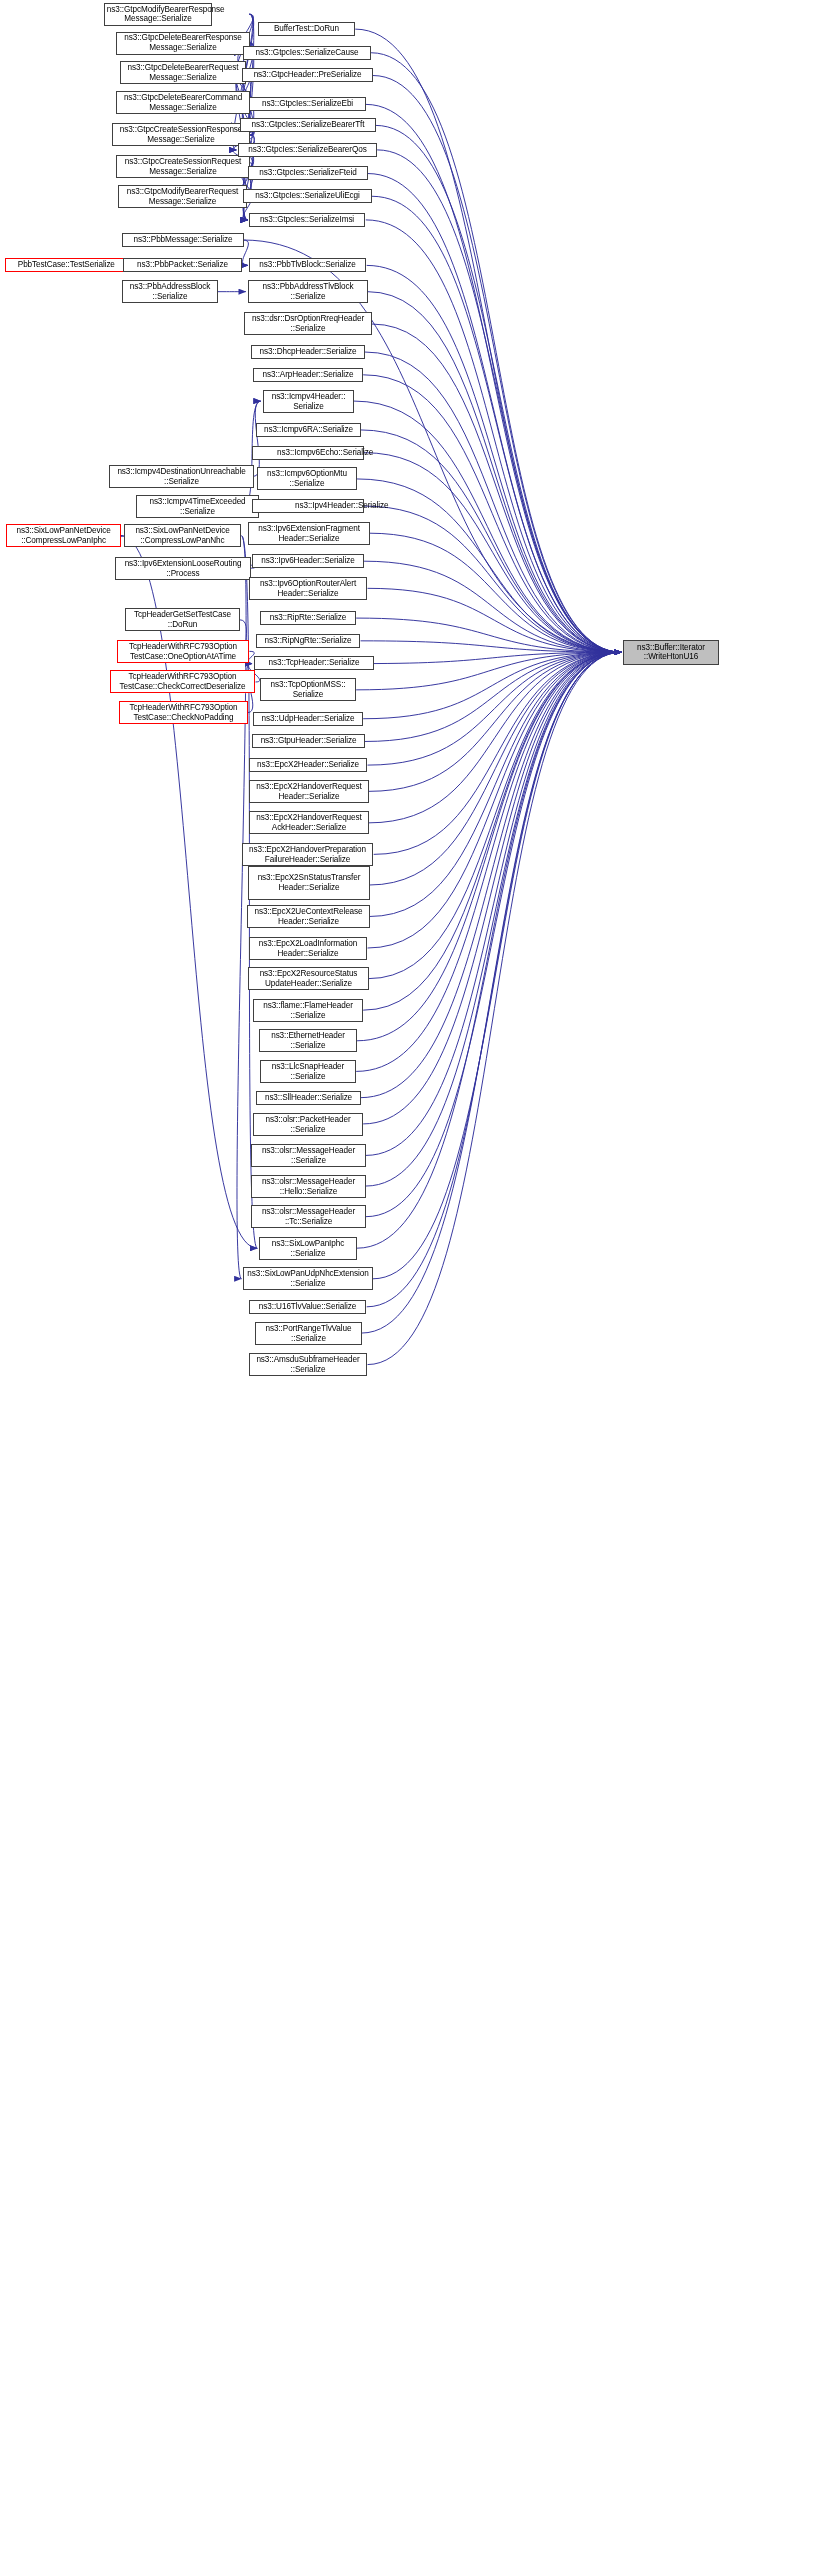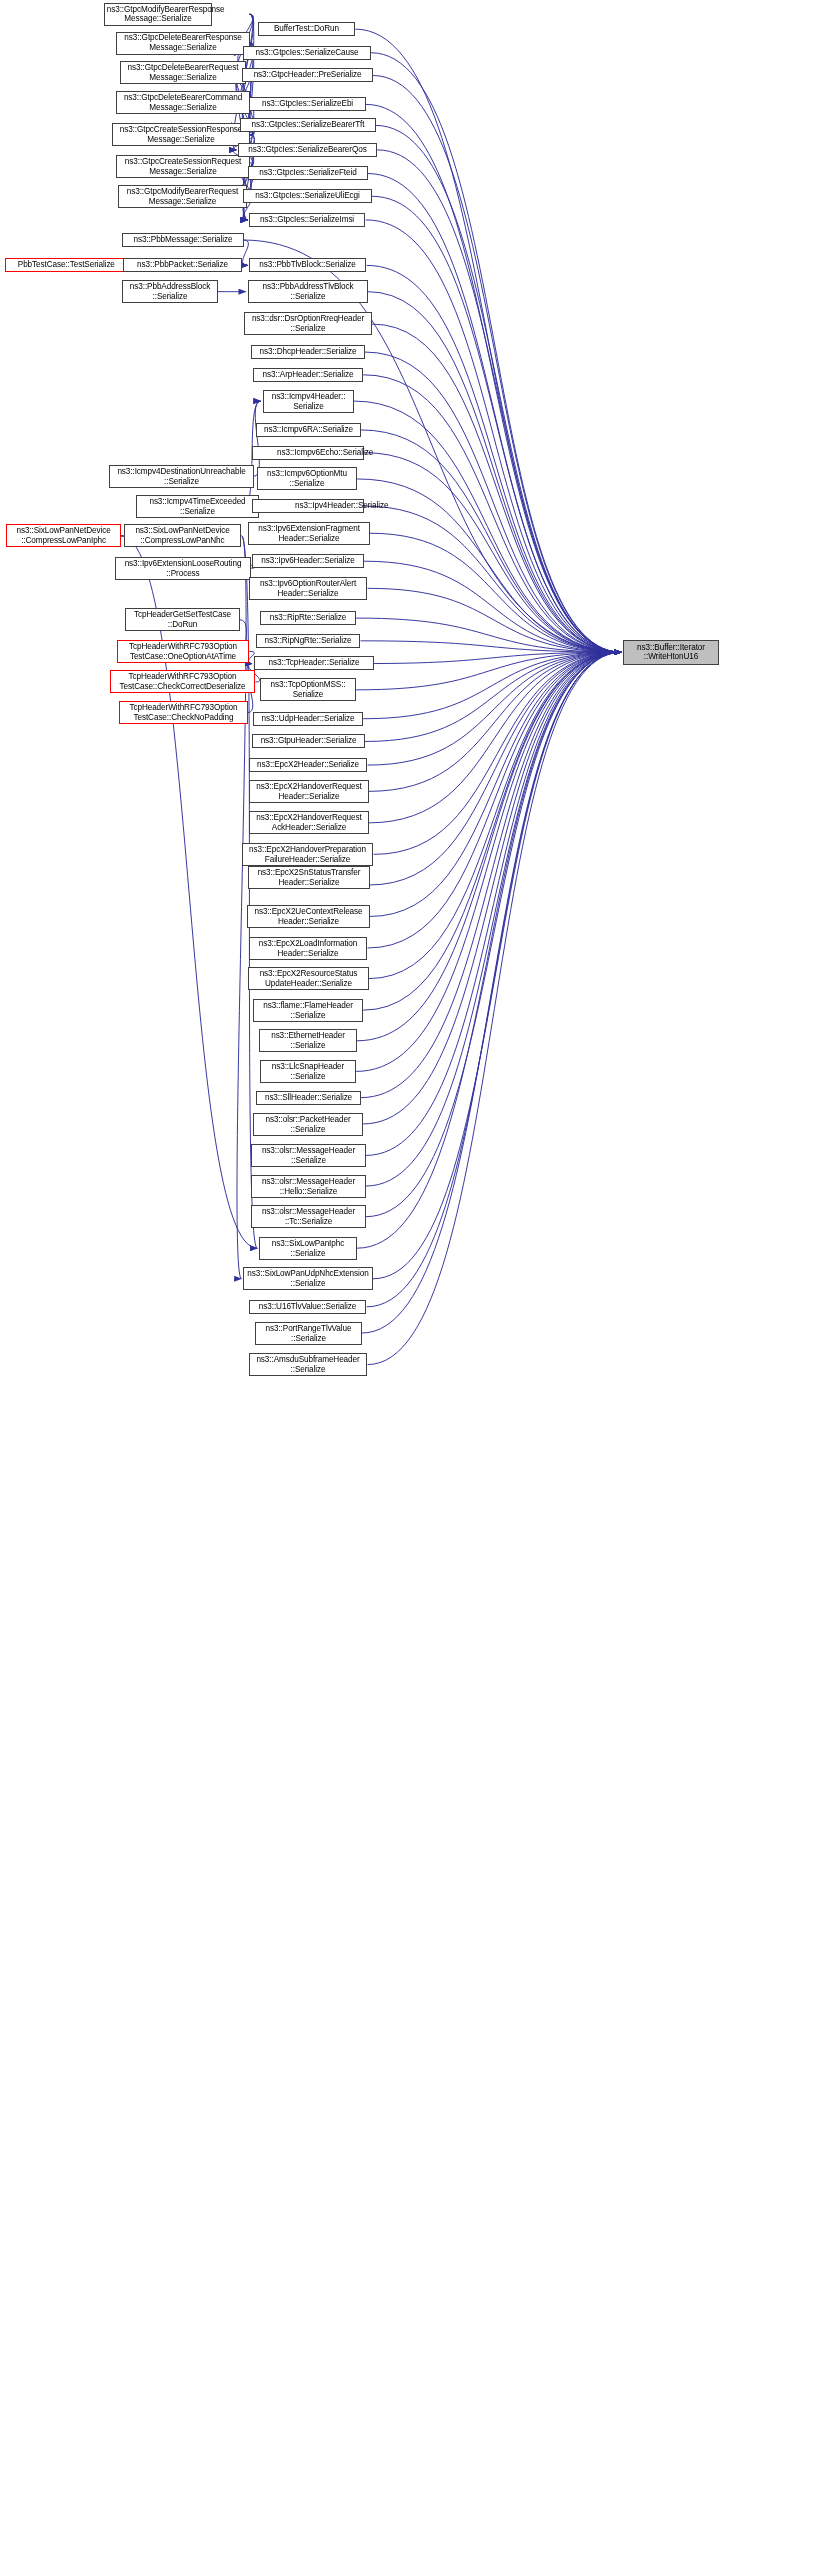--- a/index.html
+++ b/index.html
@@ -227,21 +227,21 @@
 Serialize</span></div>
       <div class="node" id="nd-m27" style="left: 253px; top: 712px; width: 110px; height: 14px;"><span>ns3::UdpHeader::Serialize</span></div>
       <div class="node" id="nd-m28" style="left: 252px; top: 734px; width: 113px; height: 14px;"><span>ns3::GtpuHeader::Serialize</span></div>
       <div class="node" id="nd-m29" style="left: 249px; top: 758px; width: 118px; height: 14px;"><span>ns3::EpcX2Header::Serialize</span></div>
       <div class="node" id="nd-m30" style="left: 249px; top: 780px; width: 120px; height: 23px;"><span>ns3::EpcX2HandoverRequest
 Header::Serialize</span></div>
       <div class="node" id="nd-m31" style="left: 249px; top: 811px; width: 120px; height: 23px;"><span>ns3::EpcX2HandoverRequest
 AckHeader::Serialize</span></div>
       <div class="node" id="nd-m32" style="left: 242px; top: 843px; width: 131px; height: 23px;"><span>ns3::EpcX2HandoverPreparation
 FailureHeader::Serialize</span></div>
-      <div class="node" id="nd-m33" style="left: 248px; top: 866px; width: 122px; height: 23px; text-align: center;"><span>ns3::EpcX2SnStatusTransfer
+      <div class="node" id="nd-m33" style="left: 248px; top: 866px; width: 122px; height: 34px; text-align: center;"><span>ns3::EpcX2SnStatusTransfer
 Header::Serialize</span></div>
       <div class="node" id="nd-m34" style="left: 247px; top: 905px; width: 123px; height: 23px;"><span>ns3::EpcX2UeContextRelease
 Header::Serialize</span></div>
       <div class="node" id="nd-m35" style="left: 249px; top: 937px; width: 118px; height: 23px;"><span>ns3::EpcX2LoadInformation
 Header::Serialize</span></div>
       <div class="node" id="nd-m36" style="left: 248px; top: 967px; width: 121px; height: 23px;"><span>ns3::EpcX2ResourceStatus
 UpdateHeader::Serialize</span></div>
       <div class="node" id="nd-m37" style="left: 253px; top: 999px; width: 110px; height: 23px;"><span>ns3::flame::FlameHeader
 ::Serialize</span></div>
       <div class="node" id="nd-m38" style="left: 259px; top: 1029px; width: 98px; height: 23px;"><span>ns3::EthernetHeader

